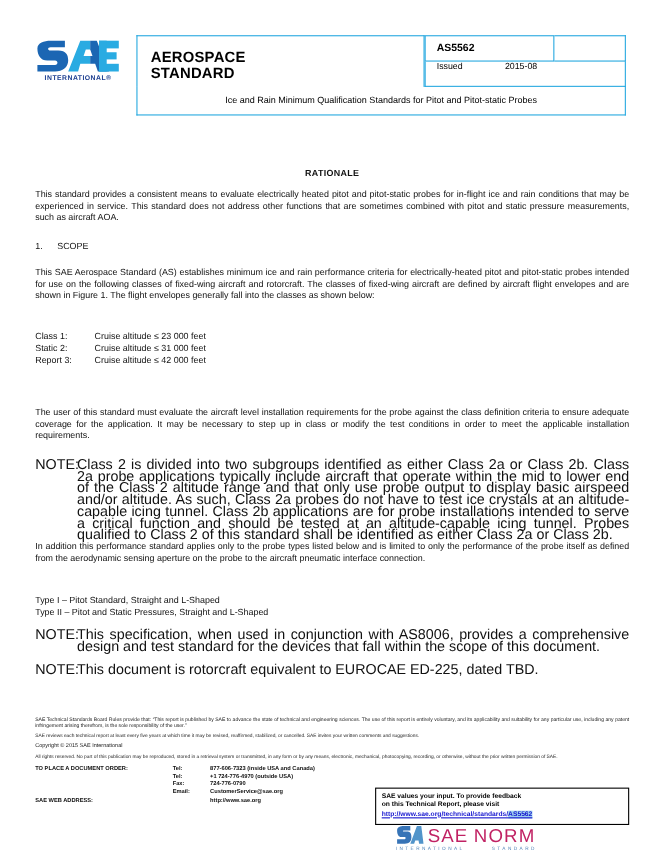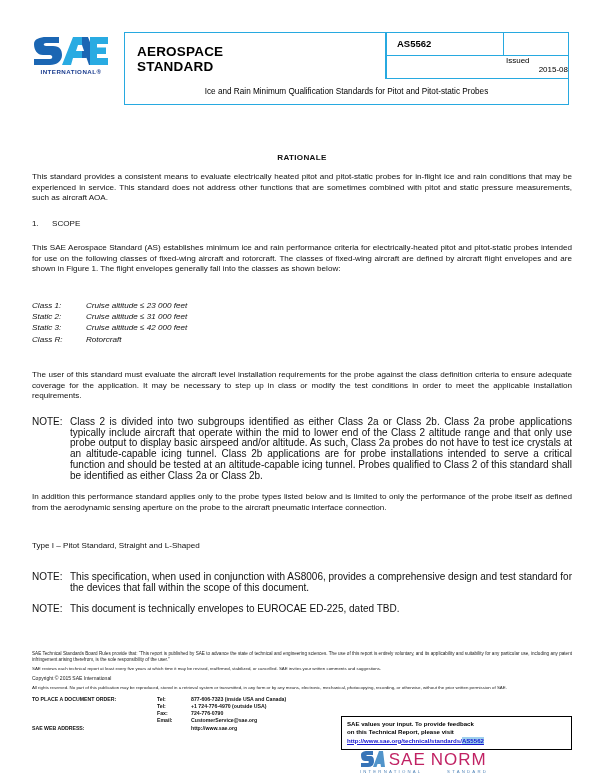--- a/index.html
+++ b/index.html
@@ -86,26 +86,25 @@
     color: #000;
   }
   .cell-blank {
     width: 65px;
     height: 23.5px;
   }
   .cell-issued {
     width: 183px;
     height: 23.5px;
     display: flex;
-    align-items: flex-end;
+    align-items: flex-start;
     padding-left: 10px;
     font-size: 8px;
     color: #000;
     border-top: none;
-    flex-direction: column;
   }
   .cell-issued .lbl { width: 62px; }
   .cell-issued .val { }
   .cell-subtitle {
     width: 445px;
     height: 26px;
     display: flex;
     align-items: center;
     justify-content: center;
     font-size: 8.2px;
@@ -138,27 +137,26 @@
   .sec-head {
     font-size: 8.1px;
     color: #111;
     margin: 0;
   }
   .sec-head .num { display: inline-block; width: 20px; }
   .class-list {
     font-size: 8.1px;
     line-height: 11.2px;
     color: #111;
-    font-style: italic;
   }
   .class-list .row { display: flex; }
   .class-list .k { width: 54px; flex: 0 0 54px; }
   .note {
     display: flex;
-    font-size: 10px;
+    font-size: 13px;
     line-height: 10.7px;
     color: #111;
   }
   .note .tag { flex: 0 0 38px; width: 38px; }
   .note .txt { flex: 1 1 auto; text-align: justify; }
   .type-list {
     font-size: 8.1px;
     line-height: 11.2px;
     color: #111;
   }
@@ -317,50 +315,47 @@
     <div class="abs class-list" style="left:0; top:300px; width:300px;">
       <div class="row">
         <span class="k">Class 1:</span>
         <span>Cruise altitude ≤ 23 000 feet</span>
       </div>
       <div class="row">
         <span class="k">Static 2:</span>
         <span>Cruise altitude ≤ 31 000 feet</span>
       </div>
       <div class="row">
-        <span class="k">Static 3:</span>
+        <span class="k">Report 3:</span>
         <span>Cruise altitude ≤ 42 000 feet</span>
-      </div>
-      <div class="row">
-        <span class="k">Class R:</span>
-        <span>Rotorcraft</span>
       </div>
     </div>
 
     <p class="abs body" style="left:0; top:370px; width:540px;">The user of this standard must evaluate the aircraft level installation requirements for the probe against the class definition criteria to ensure adequate coverage for the application. It may be necessary to step up in class or modify the test conditions in order to meet the applicable installation requirements.</p>
 
     <div class="abs note" style="left:0; top:417px; width:540px;">
       <span class="tag">NOTE:</span>
       <span class="txt">Class 2 is divided into two subgroups identified as either Class 2a or Class 2b. Class 2a probe applications typically include aircraft that operate within the mid to lower end of the Class 2 altitude range and that only use probe output to display basic airspeed and/or altitude. As such, Class 2a probes do not have to test ice crystals at an altitude-capable icing tunnel. Class 2b applications are for probe installations intended to serve a critical function and should be tested at an altitude-capable icing tunnel. Probes qualified to Class 2 of this standard shall be identified as either Class 2a or Class 2b.</span>
     </div>
 
     <p class="abs body" style="left:0; top:492px; width:540px;">In addition this performance standard applies only to the probe types listed below and is limited to only the performance of the probe itself as defined from the aerodynamic sensing aperture on the probe to the aircraft pneumatic interface connection.</p>
 
     <div class="abs type-list" style="left:0; top:540px; width:400px;">
       <div>Type I – Pitot Standard, Straight and L-Shaped</div>
+      <div>Type II – Pitot and Static Pressures, Straight and L-Shaped</div>
     </div>
 
     <div class="abs note" style="left:0; top:572px; width:540px;">
       <span class="tag">NOTE:</span>
       <span class="txt">This specification, when used in conjunction with AS8006, provides a comprehensive design and test standard for the devices that fall within the scope of this document.</span>
     </div>
 
     <div class="abs note" style="left:0; top:604px; width:540px;">
       <span class="tag">NOTE:</span>
-      <span class="txt">This document is technically envelopes to EUROCAE ED-225, dated TBD.</span>
+      <span class="txt">This document is rotorcraft equivalent to EUROCAE ED-225, dated TBD.</span>
     </div>
   </div>
 
   <div class="footer" style="top:651px;">
     <p class="fine">SAE Technical Standards Board Rules provide that: “This report is published by SAE to advance the state of technical and engineering sciences. The use of this report is entirely voluntary, and its applicability and suitability for any particular use, including any patent infringement arising therefrom, is the sole responsibility of the user.”</p>
     <p class="fine2" style="margin-top:3px;">SAE reviews each technical report at least every five years at which time it may be revised, reaffirmed, stabilized, or cancelled. SAE invites your written comments and suggestions.</p>
     <p class="copyright" style="margin-top:4px;">Copyright © 2015 SAE International</p>
     <p class="fine2" style="margin-top:4px;">All rights reserved. No part of this publication may be reproduced, stored in a retrieval system or transmitted, in any form or by any means, electronic, mechanical, photocopying, recording, or otherwise, without the prior written permission of SAE.</p>
 
     <div class="contact" style="margin-top:5px;">

